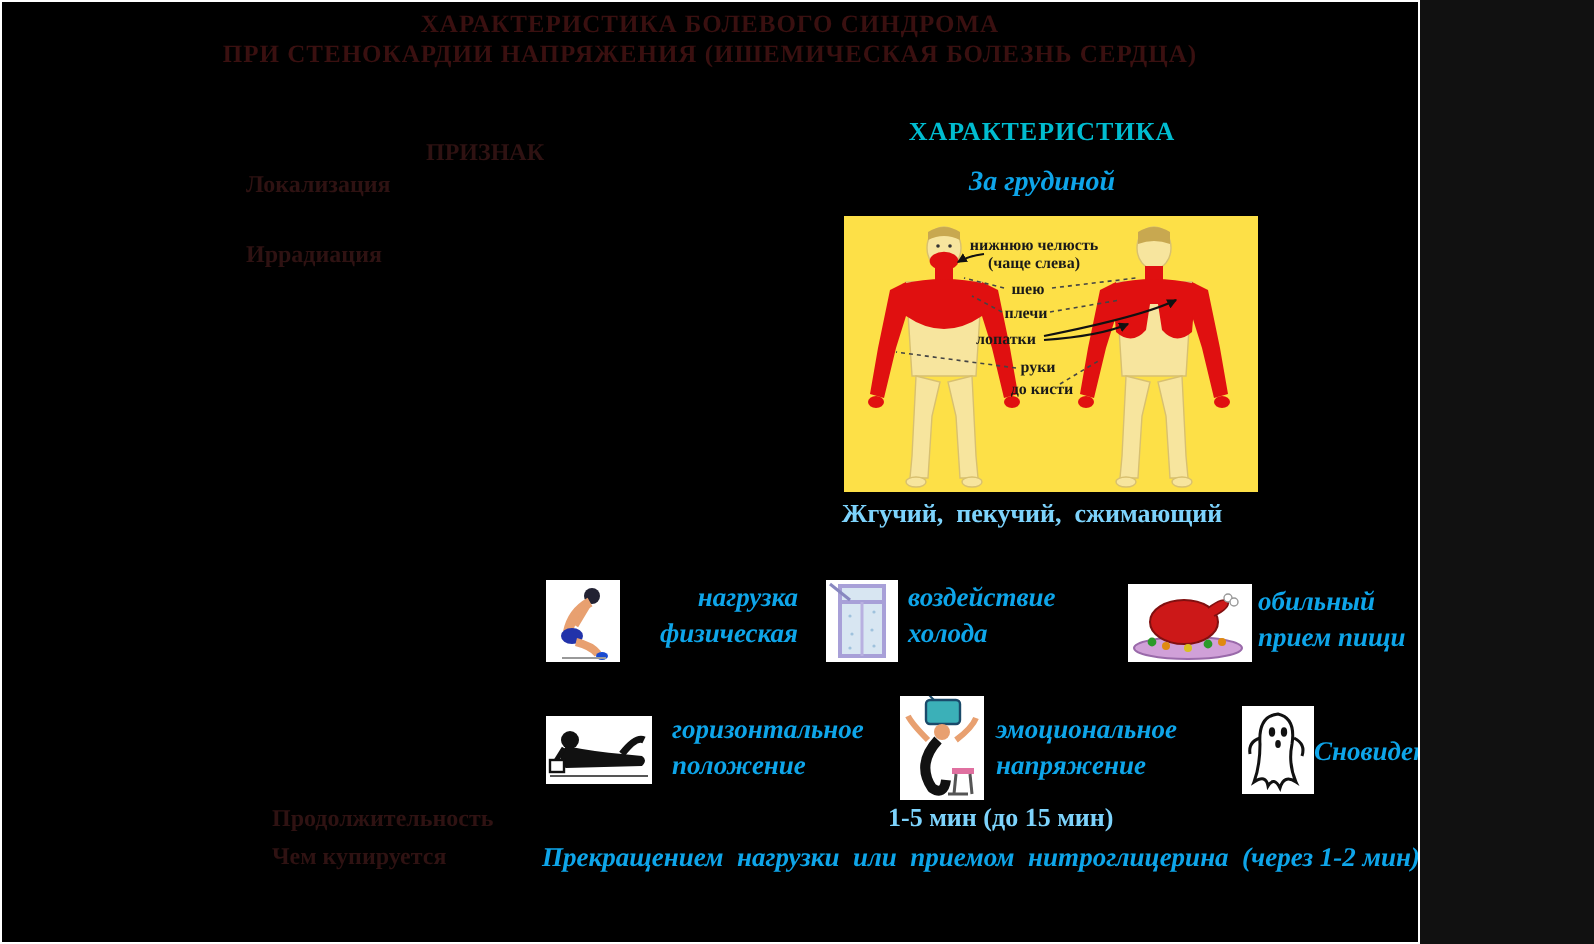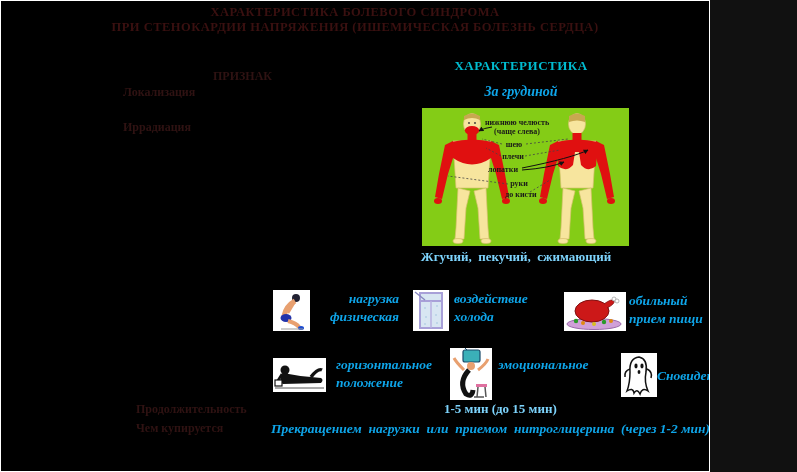--- a/index.html
+++ b/index.html
@@ -9,21 +9,21 @@
     font-family:"Liberation Serif","DejaVu Serif",serif; font-weight:bold;
   }
   .abs{position:absolute;}
   .center{text-align:center;}
   .ws-pre{white-space:pre;}
   .title{left:0; right:0; top:4px; color:#3a1010; font-size:12.5px; line-height:15px; text-align:center; letter-spacing:.5px;}
   .darklabel{color:#2f1212; font-size:12px;}
   .cyan{color:#00bcd0; font-size:13px; letter-spacing:.5px;}
   .green{color:#0ea5e9; font-size:13.5px; line-height:18px;font-style:italic;}
   .yellow{color:#7dd3fc; font-size:13px;}
-  .whitecard{background:#84cc16;}
+  .whitecard{background:#fde047;}
   .iconbox{display:block;}
 </style>
 </head>
 <body>
 
 <div class="slide">
 
   <div class="abs title">
     <div>ХАРАКТЕРИСТИКА БОЛЕВОГО СИНДРОМА</div>
     <div>ПРИ СТЕНОКАРДИИ НАПРЯЖЕНИЯ (ИШЕМИЧЕСКАЯ БОЛЕЗНЬ СЕРДЦА)</div>
@@ -195,20 +195,21 @@
       <path d="M28,22 Q36,16 38,11" stroke="#e8a070" stroke-width="3" fill="none"></path>
       <path d="M19,22 Q8,34 16,46 Q22,50 23,42" stroke="#111" stroke-width="5" fill="none"></path>
       <rect x="26" y="36" width="11" height="3" fill="#e070a0"></rect>
       <line x1="28" y1="39" x2="27" y2="49" stroke="#555" stroke-width="1.5"></line>
       <line x1="35" y1="39" x2="36" y2="49" stroke="#555" stroke-width="1.5"></line>
       <line x1="24" y1="49" x2="34" y2="49" stroke="#555" stroke-width="1.5"></line>
     </svg>
   </div>
   <div class="abs green" style="left:497px; top:355px;">
     <div>эмоциональное</div>
+    <div>напряжение</div>
   </div>
 
   <div class="abs iconbox" style="left:620px; top:352px;">
     <svg width="36" height="44" viewBox="0 0 36 44">
       <rect x="0" y="0" width="36" height="44" fill="#fff"></rect>
       <path d="M18,4 Q8,5 9,19 Q9,30 6,38 Q12,34 13,40 Q16,35 19,41 Q21,34 27,38 Q23,29 25,19 Q27,6 18,4 Z" fill="#fff" stroke="#111" stroke-width="1.5"></path>
       <path d="M9,16 Q3,18 4,24" stroke="#111" stroke-width="1.5" fill="none"></path>
       <path d="M26,16 Q32,19 30,25" stroke="#111" stroke-width="1.5" fill="none"></path>
       <ellipse cx="15" cy="13" rx="1.6" ry="2.4" fill="#111"></ellipse>
       <ellipse cx="21" cy="13" rx="1.6" ry="2.4" fill="#111"></ellipse>

